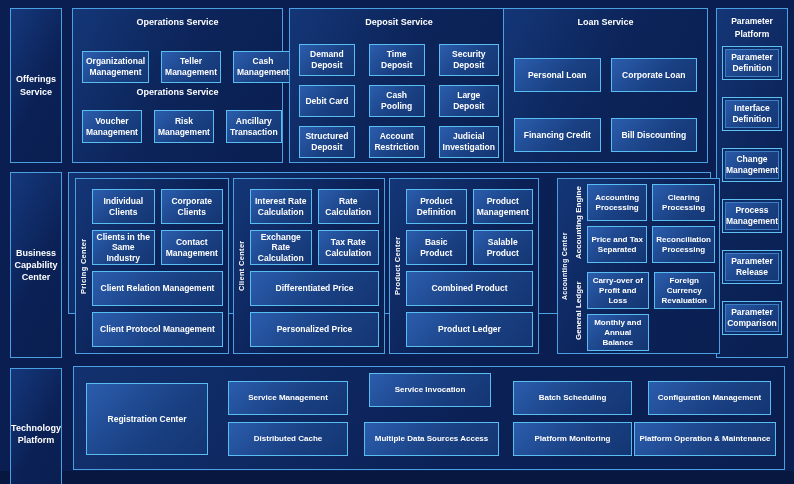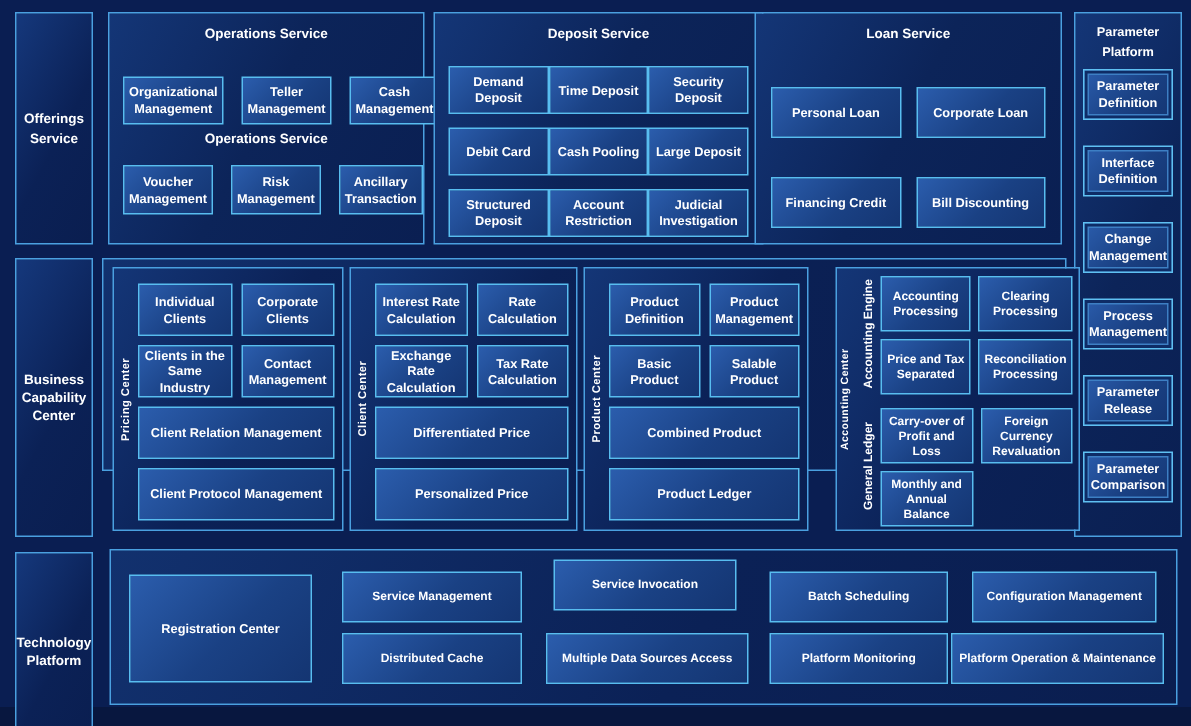--- a/index.html
+++ b/index.html
@@ -33,21 +33,21 @@
     color:#fff;font-weight:700;font-size:8.5px;line-height:1.25;
     display:flex;align-items:center;justify-content:center;text-align:center;padding:2px 3px;
   }
   
   .p-operations{left:72px;top:8px;width:211px;height:155px;}
   .hrow{display:flex;gap:12px;padding:0 9px;}
   .hrow .bx{flex:1;}
   .hrow1{margin-top:24px;height:32px;}
   .hrow2{margin-top:13px;height:33px;}
   .p-deposit{left:289px;top:8px;width:220px;height:155px;}
-  .grid-deposit{display:grid;grid-template-columns:repeat(3,1fr);gap:9px 0;padding:0 9px;margin-top:17px;grid-auto-rows:32px;}
+  .grid-deposit{display:grid;grid-template-columns:repeat(3,1fr);gap:9px 14px;padding:0 9px;margin-top:17px;grid-auto-rows:32px;}
   .p-loan{left:503px;top:8px;width:205px;height:155px;}
   .grid-loan{display:grid;grid-template-columns:repeat(2,1fr);gap:26px 10px;padding:0 10px;margin-top:31px;grid-auto-rows:34px;}
   
   .p-param{left:716px;top:8px;width:72px;height:350px;}
   .pt1{margin-top:7px;font-size:8.5px;}
   .pt2{margin-top:3px;font-size:8.5px;}
   .pcol{display:flex;flex-direction:column;gap:17px;padding:7px 5px 0;}
   .pbx{
     height:34px;flex:0 0 auto;box-sizing:border-box;
     border:1px solid #5fc0f2;

